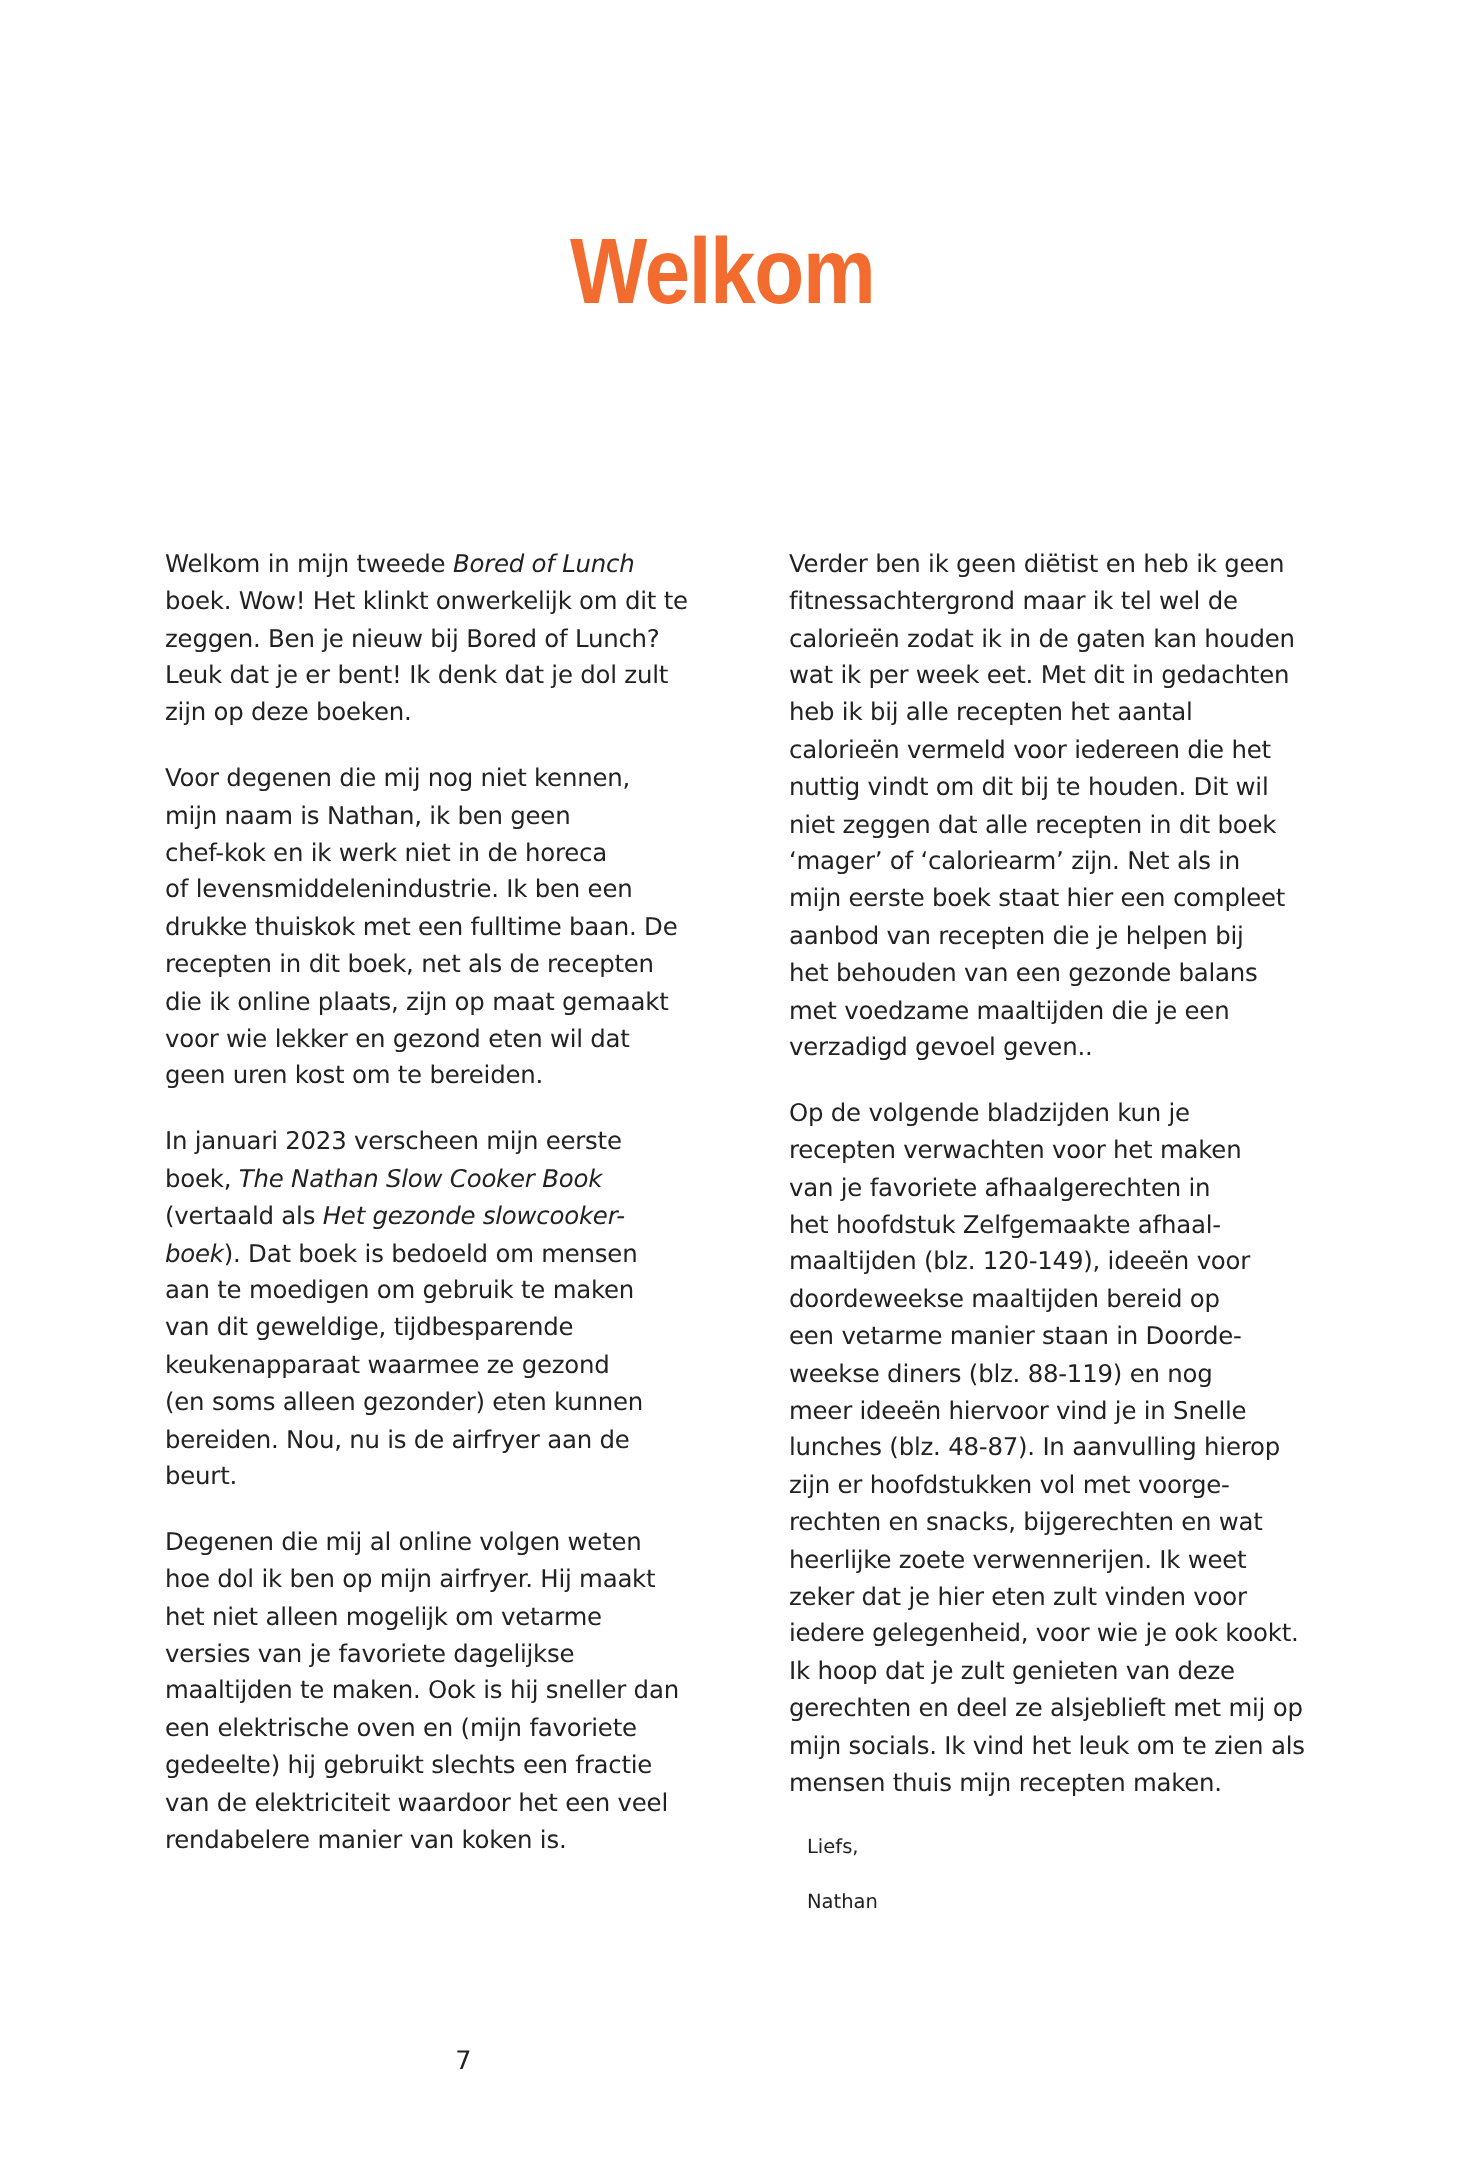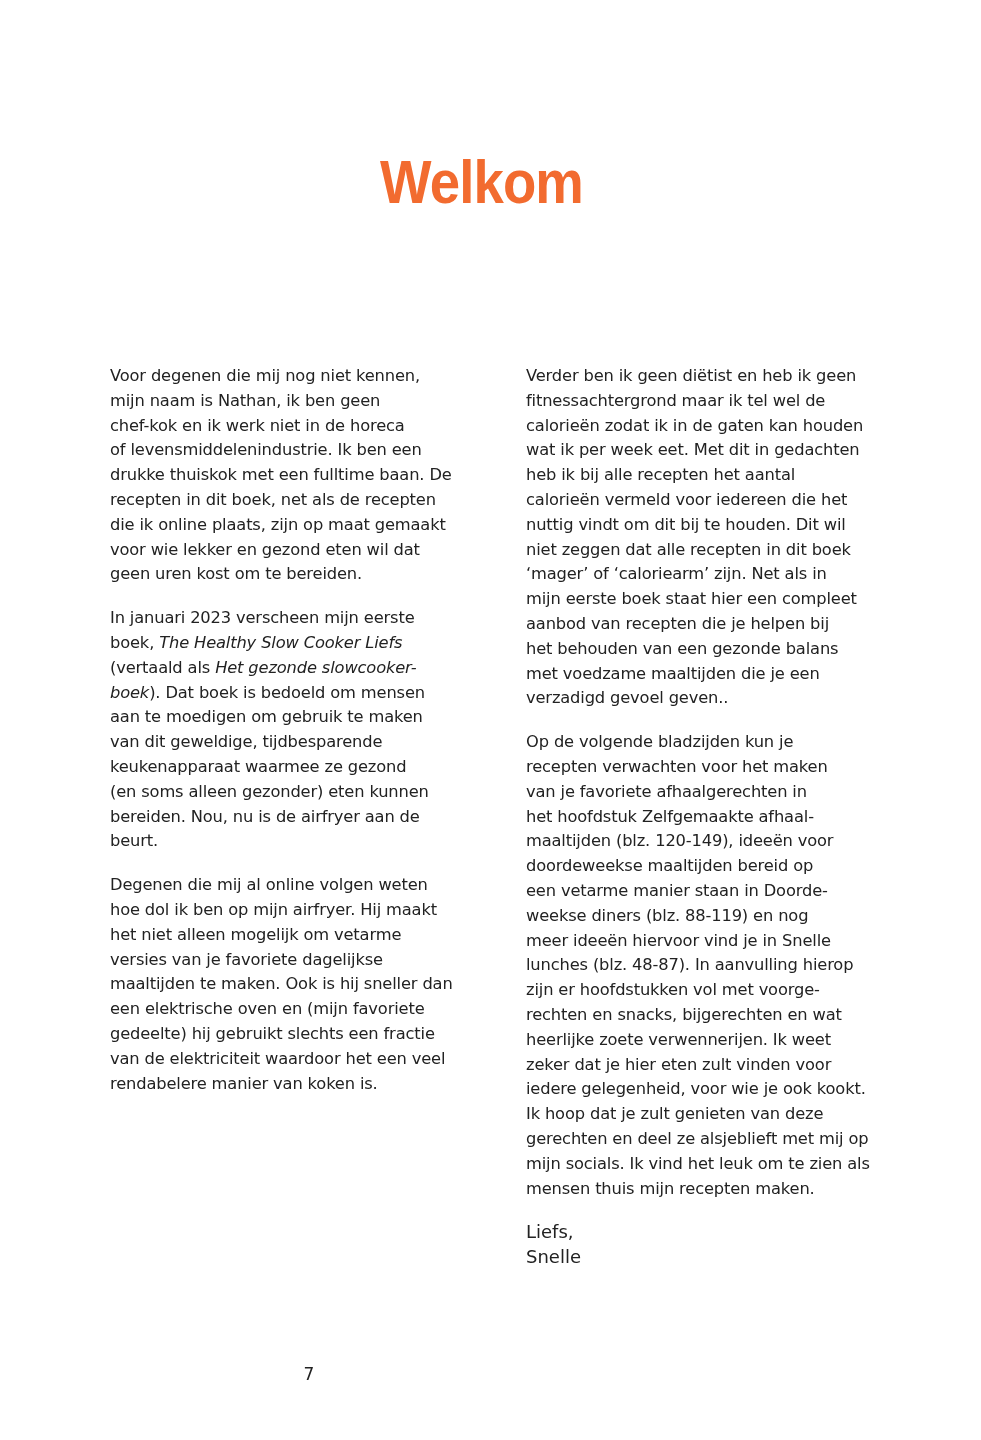--- a/index.html
+++ b/index.html
@@ -40,51 +40,56 @@
     .col-right { left: 526px; width: 380px; }
     .para {
       margin: 0 0 19px 0;
       font-size: 16.3px;
       line-height: 24.8px;
       letter-spacing: -0.15px;
       white-space: pre-line;
     }
     .para em { font-style: italic; }
     .signoff {
-      margin: 0;
-      font-size: 18px;
+      margin: 12px;
+      font-size: 13px;
       line-height: 24.8px;
     }
     .page-number {
       position: absolute;
       top: 1364px;
       left: 300px;
       width: 18px;
       text-align: center;
       font-size: 17px;
       color: #222222;
     }
   </style>
 </head>
 <body>
 
 <h1 class="title">Welkom</h1>
 
 <div class="column col-left">
+  <p class="para"><span>Welkom in mijn tweede </span><em>Bored of Lunch</em><span>
+boek. Wow! Het klinkt onwerkelijk om dit te
+zeggen. Ben je nieuw bij Bored of Lunch?
+Leuk dat je er bent! Ik denk dat je dol zult
+zijn op deze boeken.</span></p>
   <p class="para"><span>Voor degenen die mij nog niet kennen,
 mijn naam is Nathan, ik ben geen
 chef-kok en ik werk niet in de horeca
 of levensmiddelenindustrie. Ik ben een
 drukke thuiskok met een fulltime baan. De
 recepten in dit boek, net als de recepten
 die ik online plaats, zijn op maat gemaakt
 voor wie lekker en gezond eten wil dat
 geen uren kost om te bereiden.</span></p>
   <p class="para"><span>In januari 2023 verscheen mijn eerste
-boek, </span><em>The Healthy Slow Cooker Liefs</em><span>
+boek, </span><em>The Nathan Slow Cooker Book</em><span>
 (vertaald als </span><em>Het gezonde slowcooker-
 boek</em><span>). Dat boek is bedoeld om mensen
 aan te moedigen om gebruik te maken
 van dit geweldige, tijdbesparende
 keukenapparaat waarmee ze gezond
 (en soms alleen gezonder) eten kunnen
 bereiden. Nou, nu is de airfryer aan de
 beurt.</span></p>
   <p class="para"><span>Degenen die mij al online volgen weten
 hoe dol ik ben op mijn airfryer. Hij maakt
@@ -126,17 +131,17 @@
 rechten en snacks, bijgerechten en wat
 heerlijke zoete verwennerijen. Ik weet
 zeker dat je hier eten zult vinden voor
 iedere gelegenheid, voor wie je ook kookt.
 Ik hoop dat je zult genieten van deze
 gerechten en deel ze alsjeblieft met mij op
 mijn socials. Ik vind het leuk om te zien als
 mensen thuis mijn recepten maken.</span></p>
   <div>
     <p class="signoff">Liefs,</p>
-    <p class="signoff">Snelle</p>
+    <p class="signoff">Nathan</p>
   </div>
 </div>
 
 <div class="page-number">7</div>
 
 </body></html>

